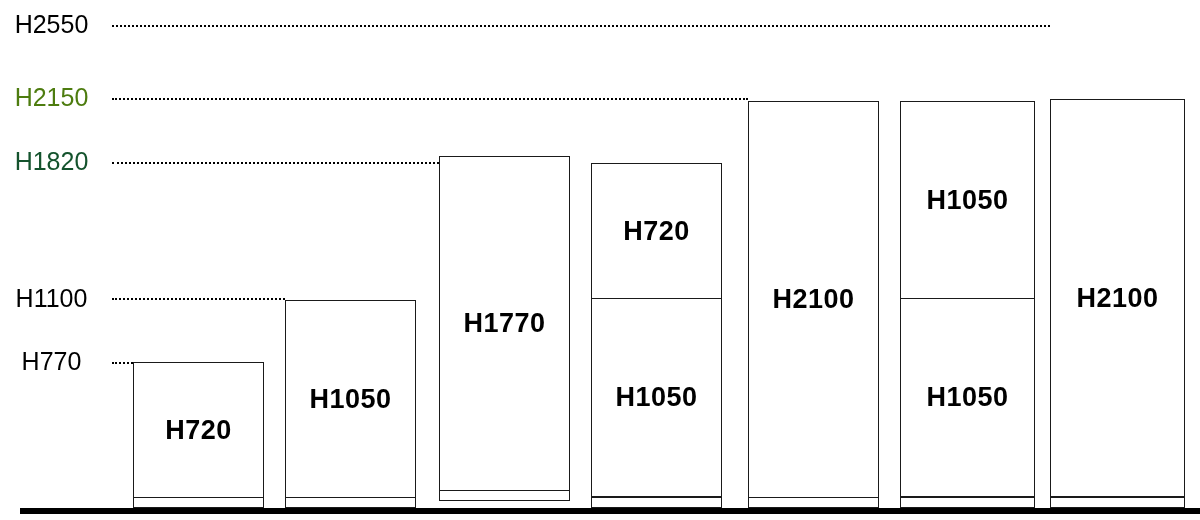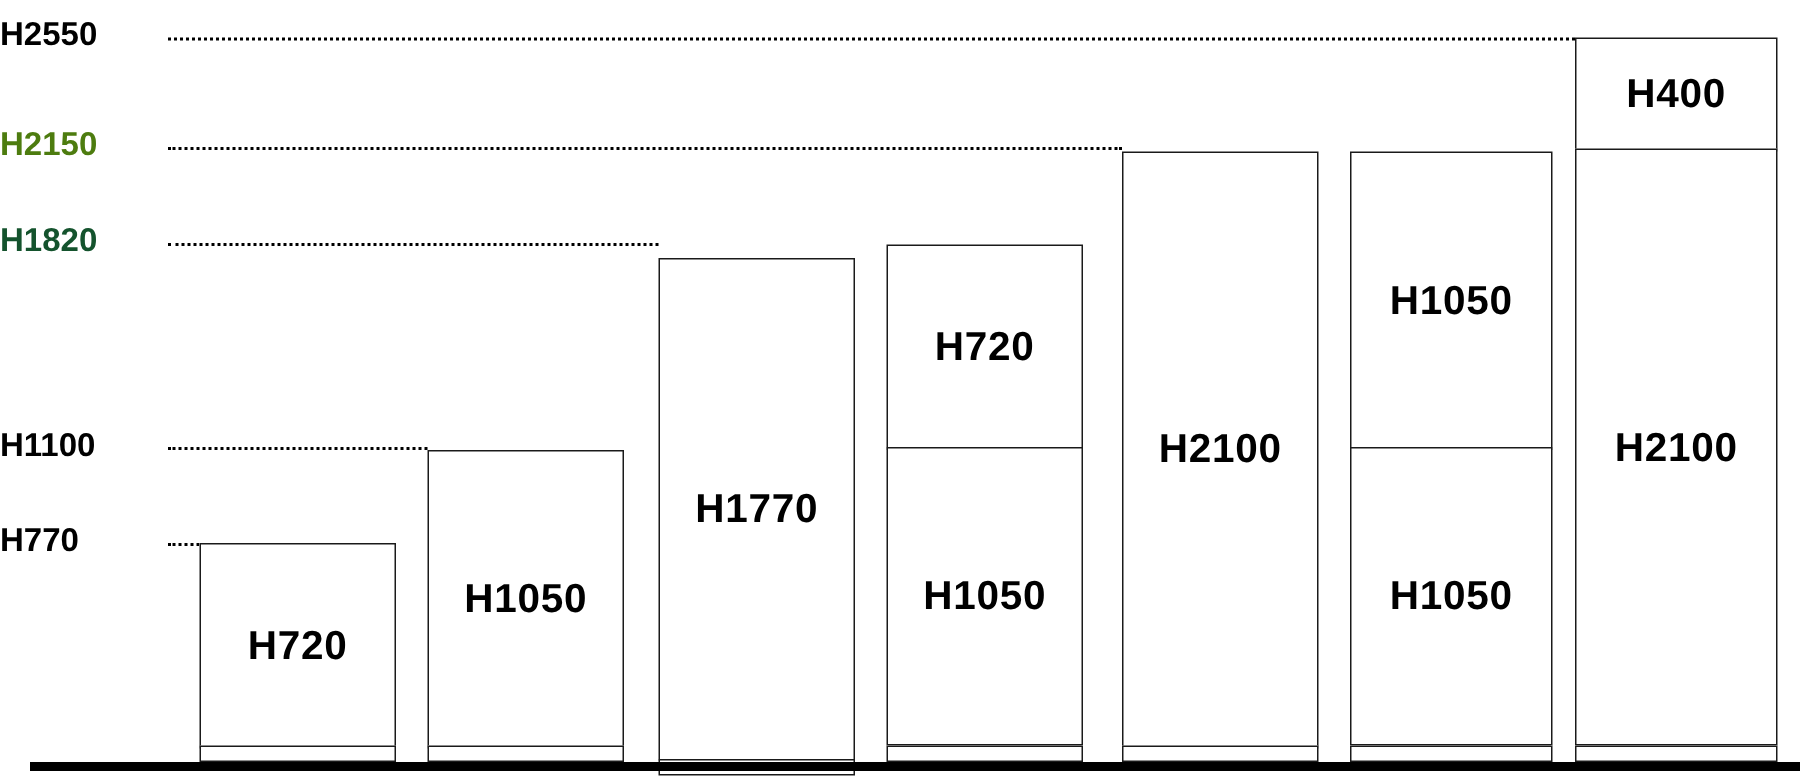--- a/index.html
+++ b/index.html
@@ -23,26 +23,26 @@
 
   
   .gridline {
     position: absolute;
     height: 0;
     border-top: 2px dotted #000000;
     left: 0;
   }
   .axis-label {
     position: absolute;
-    font-weight: bold;
-    font-size: 22px;
+    font-weight: normal;
+    font-size: 25px;
     line-height: 1;
     color: #000000;
     white-space: nowrap;
-    text-align: left;
+    text-align: center;
   }
 
   
   .baseline {
     position: absolute;
     background: #000000;
   }
 
   
   .bar {
@@ -99,21 +99,21 @@
           <span class="seg-label" style="color: rgb(0, 0, 0);">H720</span>
         </div>
         <div class="plinth" style="left: 0px; width: 131px; top: 134.776px; height: 11.0706px; border-color: rgb(26, 26, 26); background: rgb(255, 255, 255);"></div>
       </div>
       <div class="bar" style="left: 285px; width: 131px; top: 299.647px; height: 208.353px;">
         <div class="segment" style="left: 0px; width: 131px; top: 0px; height: 198.882px; border-color: rgb(26, 26, 26); background: rgb(255, 255, 255);">
           <span class="seg-label" style="color: rgb(0, 0, 0);">H1050</span>
         </div>
         <div class="plinth" style="left: 0px; width: 131px; top: 197.282px; height: 11.0706px; border-color: rgb(26, 26, 26); background: rgb(255, 255, 255);"></div>
       </div>
-      <div class="bar" style="left: 439px; width: 106px; top: 172px; height: 344.729px;">
+      <div class="bar" style="left: 439px; width: 106px; top: 156px; height: 344.729px;">
         <div class="segment" style="left: 0px; width: 131px; top: 0px; height: 335.259px; border-color: rgb(26, 26, 26); background: rgb(255, 255, 255);">
           <span class="seg-label" style="color: rgb(0, 0, 0);">H1770</span>
         </div>
         <div class="plinth" style="left: 0px; width: 131px; top: 333.659px; height: 11.0706px; border-color: rgb(26, 26, 26); background: rgb(255, 255, 255);"></div>
       </div>
       <div class="bar" style="left: 591px; width: 131px; top: 163.271px; height: 344.729px;">
         <div class="segment" style="left: 0px; width: 131px; top: 0px; height: 136.376px; border-color: rgb(26, 26, 26); background: rgb(255, 255, 255);">
           <span class="seg-label" style="color: rgb(0, 0, 0);">H720</span>
         </div>
         <div class="segment" style="left: 0px; width: 131px; top: 136.376px; height: 198.882px; border-color: rgb(26, 26, 26); background: rgb(255, 255, 255); margin-top: -1.6px;">
@@ -130,23 +130,20 @@
       <div class="bar" style="left: 900px; width: 135px; top: 100.765px; height: 407.235px;">
         <div class="segment" style="left: 0px; width: 135px; top: 0px; height: 198.882px; border-color: rgb(26, 26, 26); background: rgb(255, 255, 255);">
           <span class="seg-label" style="color: rgb(0, 0, 0);">H1050</span>
         </div>
         <div class="segment" style="left: 0px; width: 135px; top: 198.882px; height: 198.882px; border-color: rgb(26, 26, 26); background: rgb(255, 255, 255); margin-top: -1.6px;">
           <span class="seg-label" style="color: rgb(0, 0, 0);">H1050</span>
         </div>
         <div class="plinth" style="left: 0px; width: 135px; top: 396.165px; height: 11.0706px; border-color: rgb(26, 26, 26); background: rgb(255, 255, 255);"></div>
       </div>
       <div class="bar" style="left: 1050px; width: 135px; top: 25px; height: 483px;">
-        <div class="segment" style="left: 0px; width: 135px; top: 0px; height: 75.7647px; border-color: rgb(26, 26, 26); background: rgb(255, 255, 255);">
-          <span class="seg-label" style="color: rgb(0, 0, 0);">H400</span>
-        </div>
         <div class="segment" style="left: 0px; width: 135px; top: 75.7647px; height: 397.765px; border-color: rgb(26, 26, 26); background: rgb(255, 255, 255); margin-top: -1.6px;">
           <span class="seg-label" style="color: rgb(0, 0, 0);">H2100</span>
         </div>
         <div class="plinth" style="left: 0px; width: 135px; top: 471.929px; height: 11.0706px; border-color: rgb(26, 26, 26); background: rgb(255, 255, 255);"></div>
       </div>
     </div>
 
   <div class="baseline" id="baseline" style="left: 20px; width: 1180px; top: 508px; height: 6px; background: rgb(0, 0, 0);"></div>
 
 </div>

